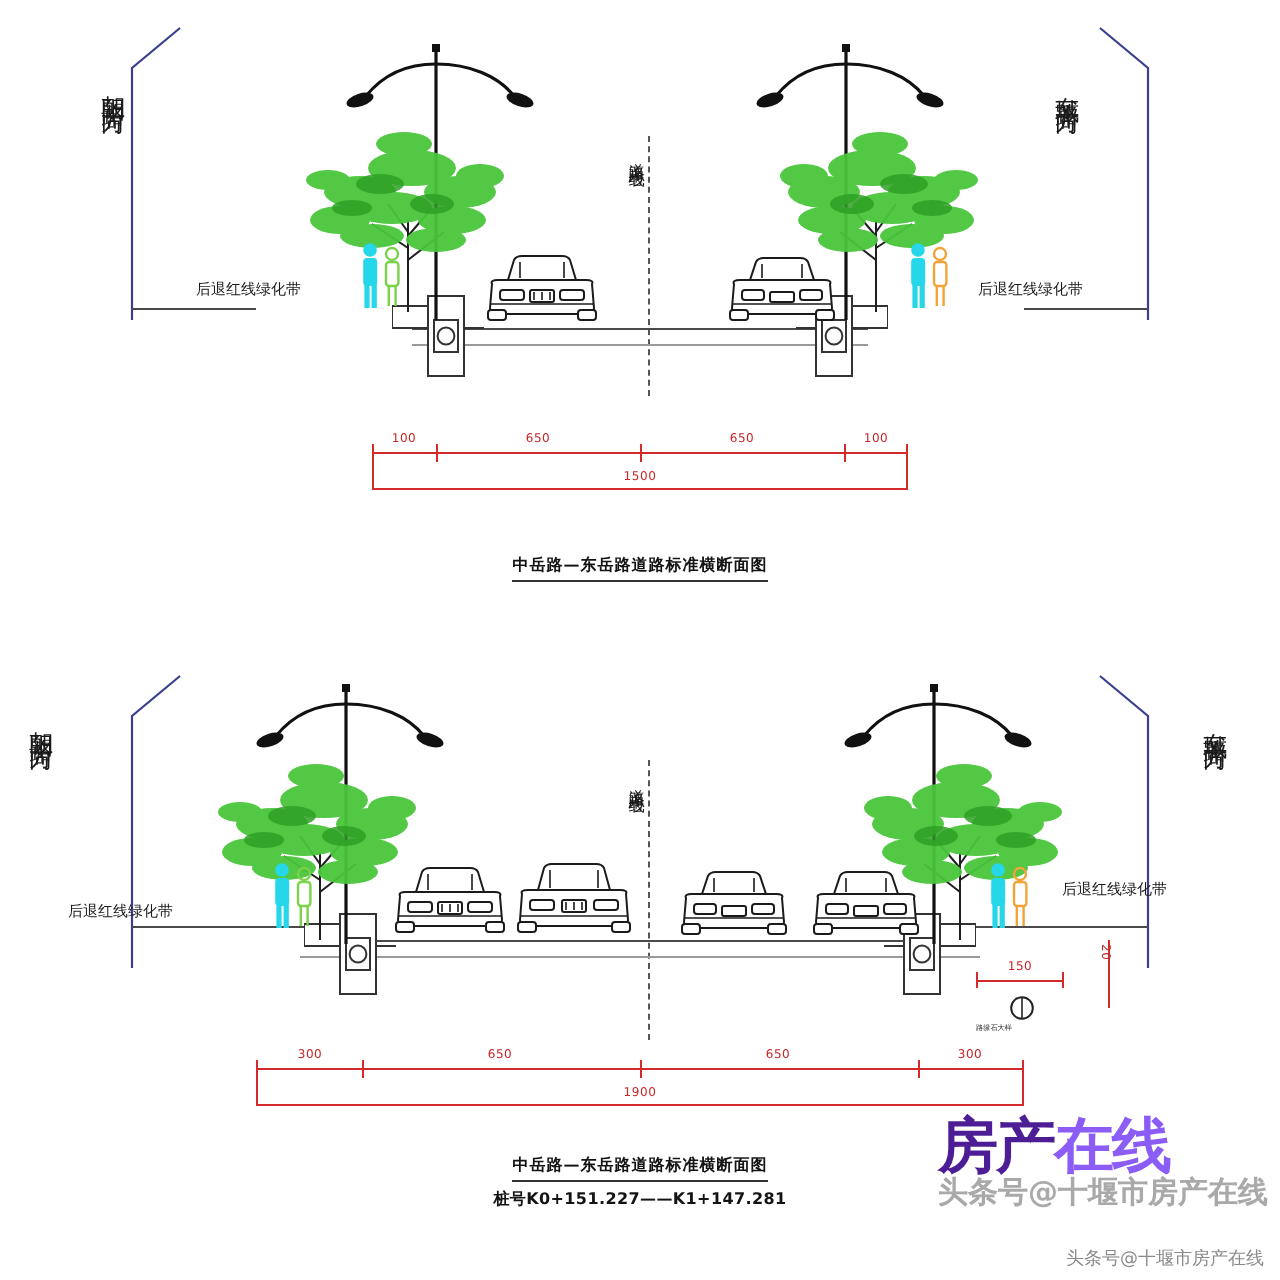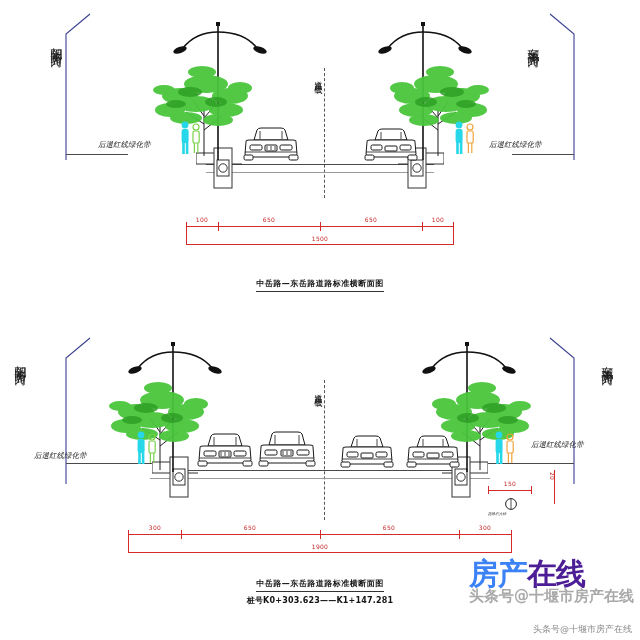--- a/index.html
+++ b/index.html
@@ -10,21 +10,21 @@
   }
   .sheet{position:absolute;left:0;top:0;width:640px;height:640px;}
 
   
   .abs{position:absolute;}
   .vtext{
     writing-mode:vertical-rl;text-orientation:upright;
     font-family:"DejaVu Sans",sans-serif;color:#1a1a1a;
     letter-spacing:2px;line-height:1.05;white-space:nowrap;
   }
-  .htext{font-family:"DejaVu Sans",sans-serif;color:#1a1a1a;white-space:nowrap;font-style:italic;}
+  .htext{font-family:"DejaVu Sans",sans-serif;color:#1a1a1a;white-space:nowrap;}
 
   
   .dimline{position:absolute;background:#d42a2a;}
   .dimh{height:1px;}
   .dimv{width:1px;}
   .dimtxt{
     position:absolute;color:#c62828;font-size:6px;
     font-family:"DejaVu Sans",sans-serif;letter-spacing:.3px;
     transform:translateX(-50%);white-space:nowrap;
   }
@@ -52,22 +52,22 @@
 
   
   .person{position:absolute;}
 
   
   .wm{position:absolute;right:6px;bottom:34px;}
   .wm-main{
     font-family:"DejaVu Sans",sans-serif;font-weight:bold;font-size:30px;
     letter-spacing:-1px;line-height:1;
   }
-  .wm-a{color:#3b82f6;}
-  .wm-b{color:#4c1d95;}
+  .wm-a{color:#4c1d95;}
+  .wm-b{color:#8b5cf6;}
   .wm-sub{
     font-family:"DejaVu Sans",sans-serif;font-weight:bold;font-size:15px;
     color:#8d8d8d;letter-spacing:0px;margin-top:-2px;text-align:right;
     opacity:.75;
   }
   .foot{
     position:absolute;right:8px;bottom:4px;font-size:9px;color:#8a8a8a;
     font-family:"DejaVu Sans",sans-serif;
   }
   .dashv{position:absolute;width:0;border-left:1px dashed #555;}
@@ -503,21 +503,21 @@
       <div class="dimtxt" style="left:261px;top:2px;">650</div>
       <div class="dimtxt" style="left:357px;top:2px;">300</div>
       <div class="dimline dimh" style="left:0;top:30px;width:384px;"></div>
       <div class="dimline dimv" style="left:0;top:12px;height:18px;"></div>
       <div class="dimline dimv" style="left:383px;top:12px;height:18px;"></div>
       <div class="dimtxt" style="left:192px;top:21px;">1900</div>
     </div>
 
     <div class="titleblock" style="left:0;top:254px;width:640px;">
       <div class="t1">中岳路—东岳路道路标准横断面图</div>
-      <div class="t2">桩号K0+303.623——K1+147.281</div>
+      <div class="t2">桩号K0+151.227——K1+147.281</div>
     </div>
   </div>
 
   <div class="wm">
     <div class="wm-main">
       <span class="wm-a">房产</span><span class="wm-b">在线</span>
     </div>
     <div class="wm-sub">头条号@十堰市房产在线</div>
   </div>
   <div class="foot">头条号@十堰市房产在线</div>

